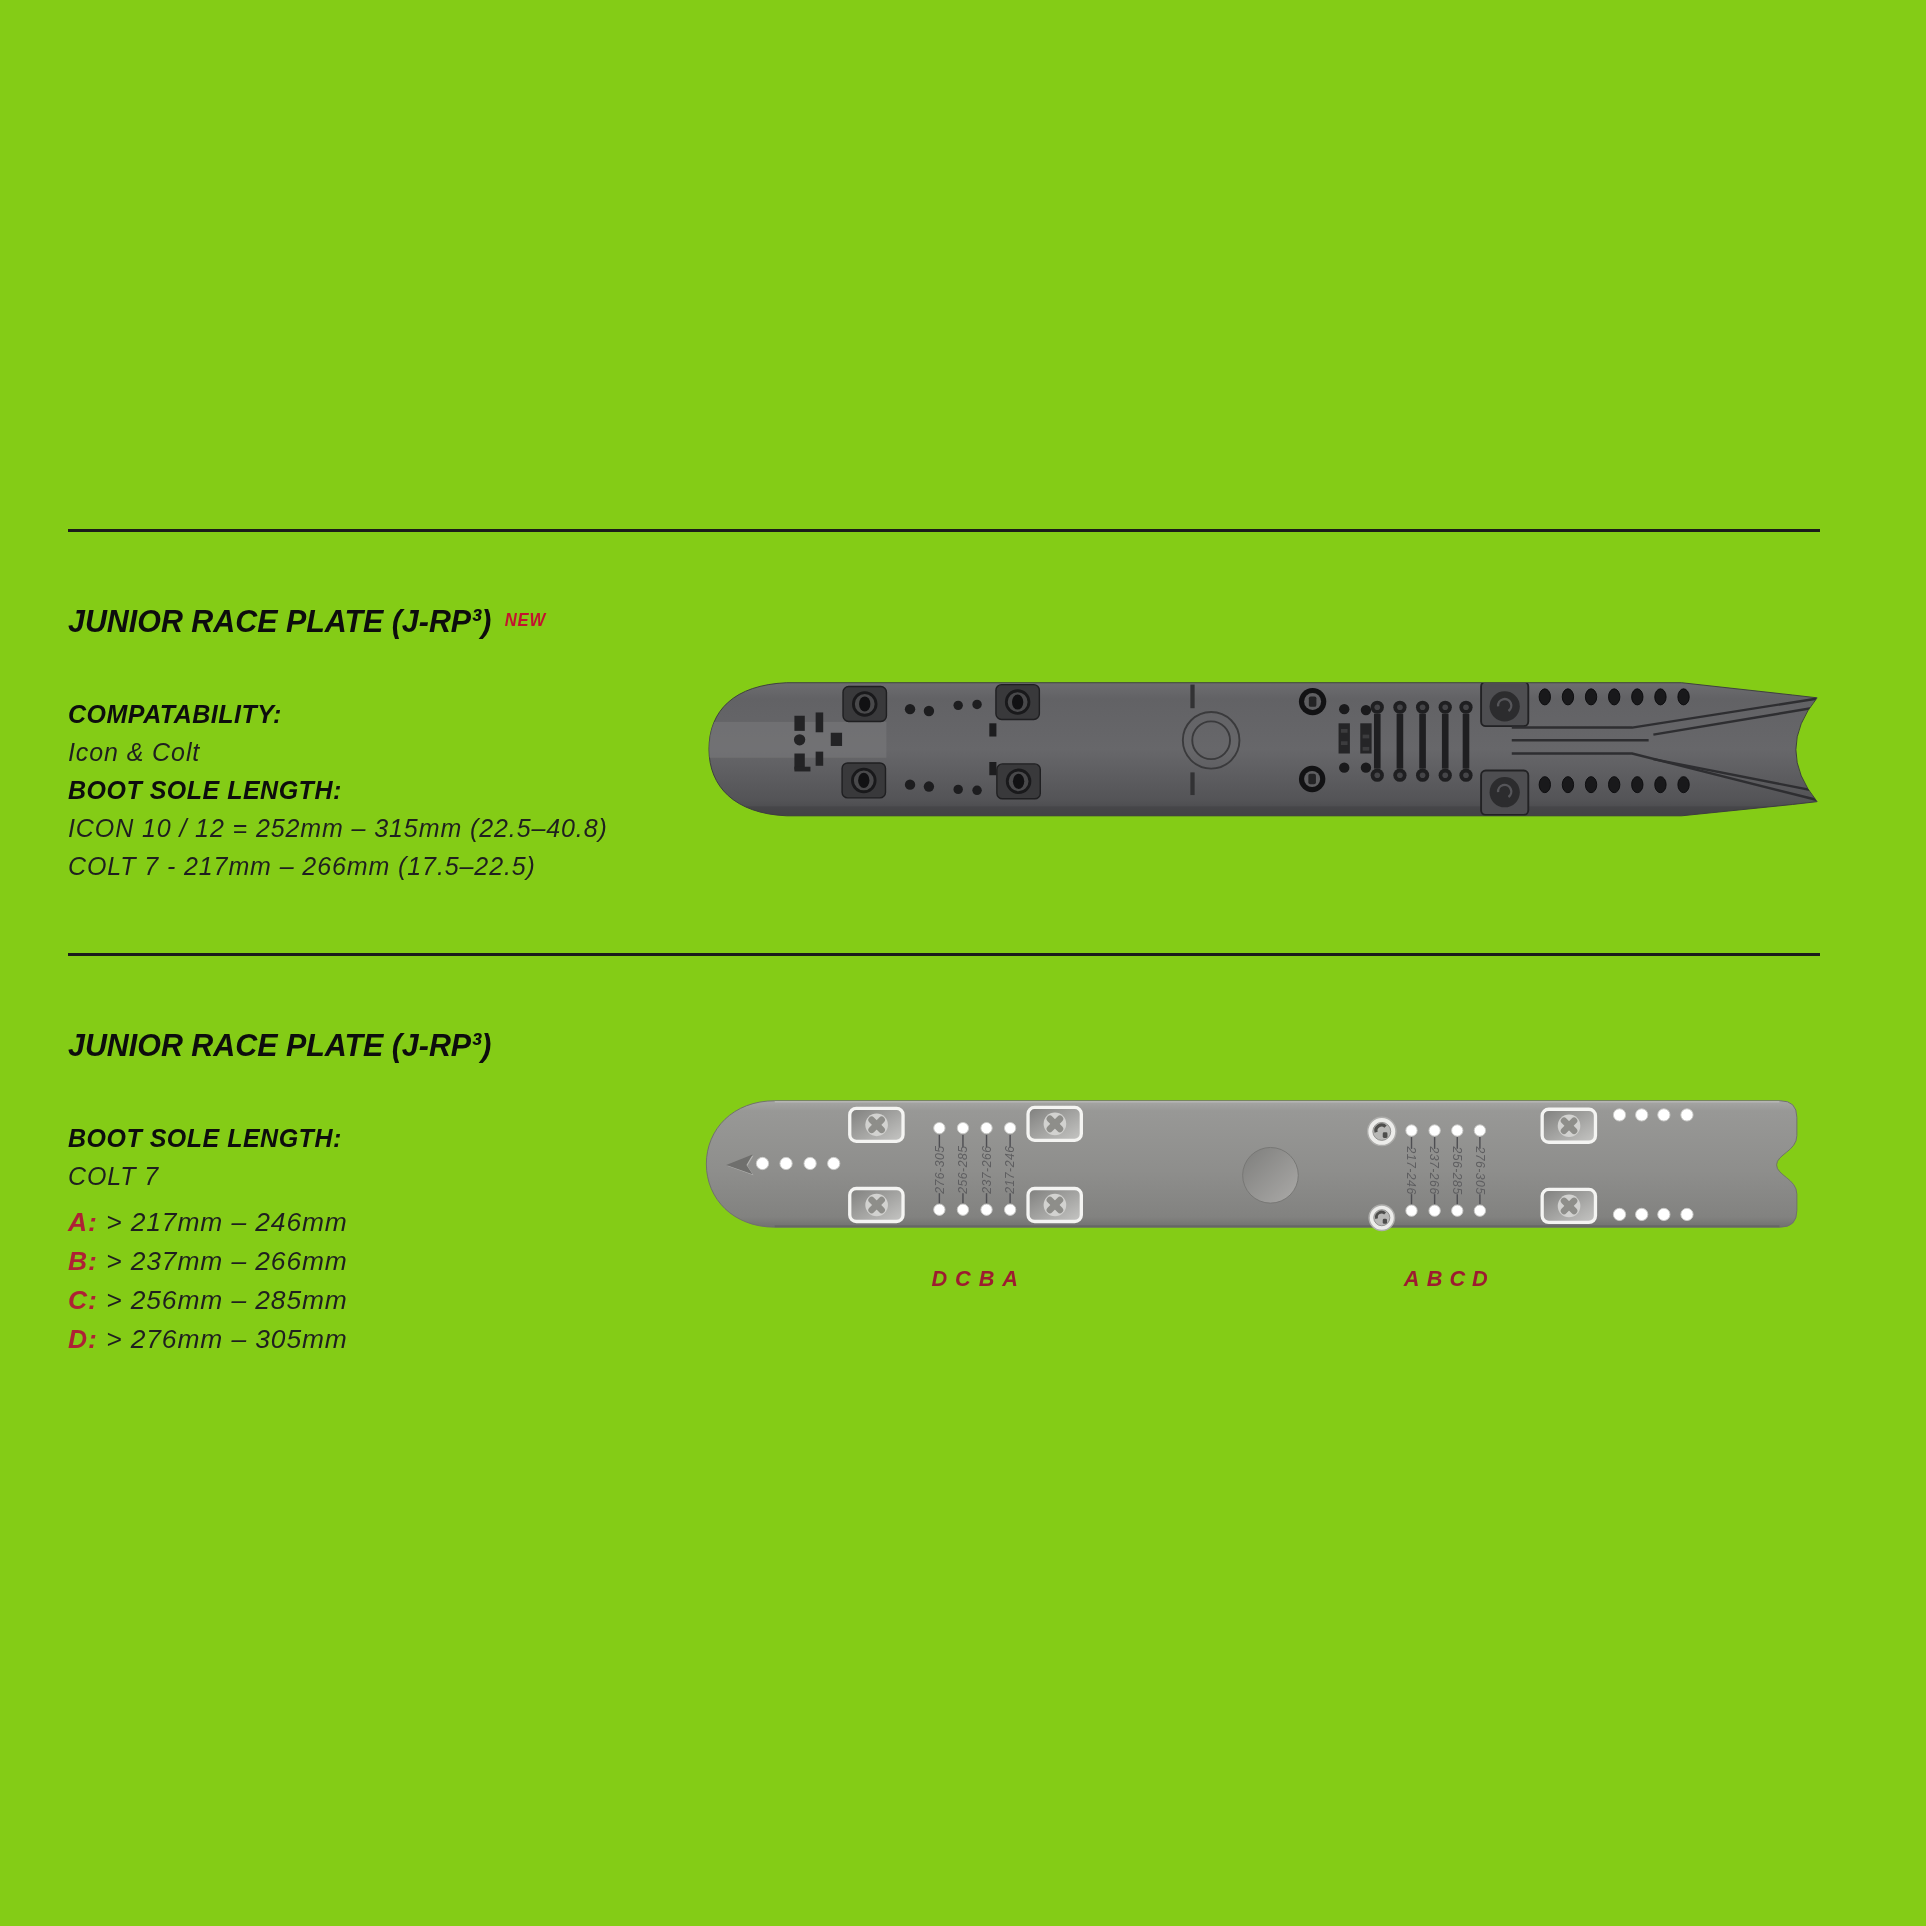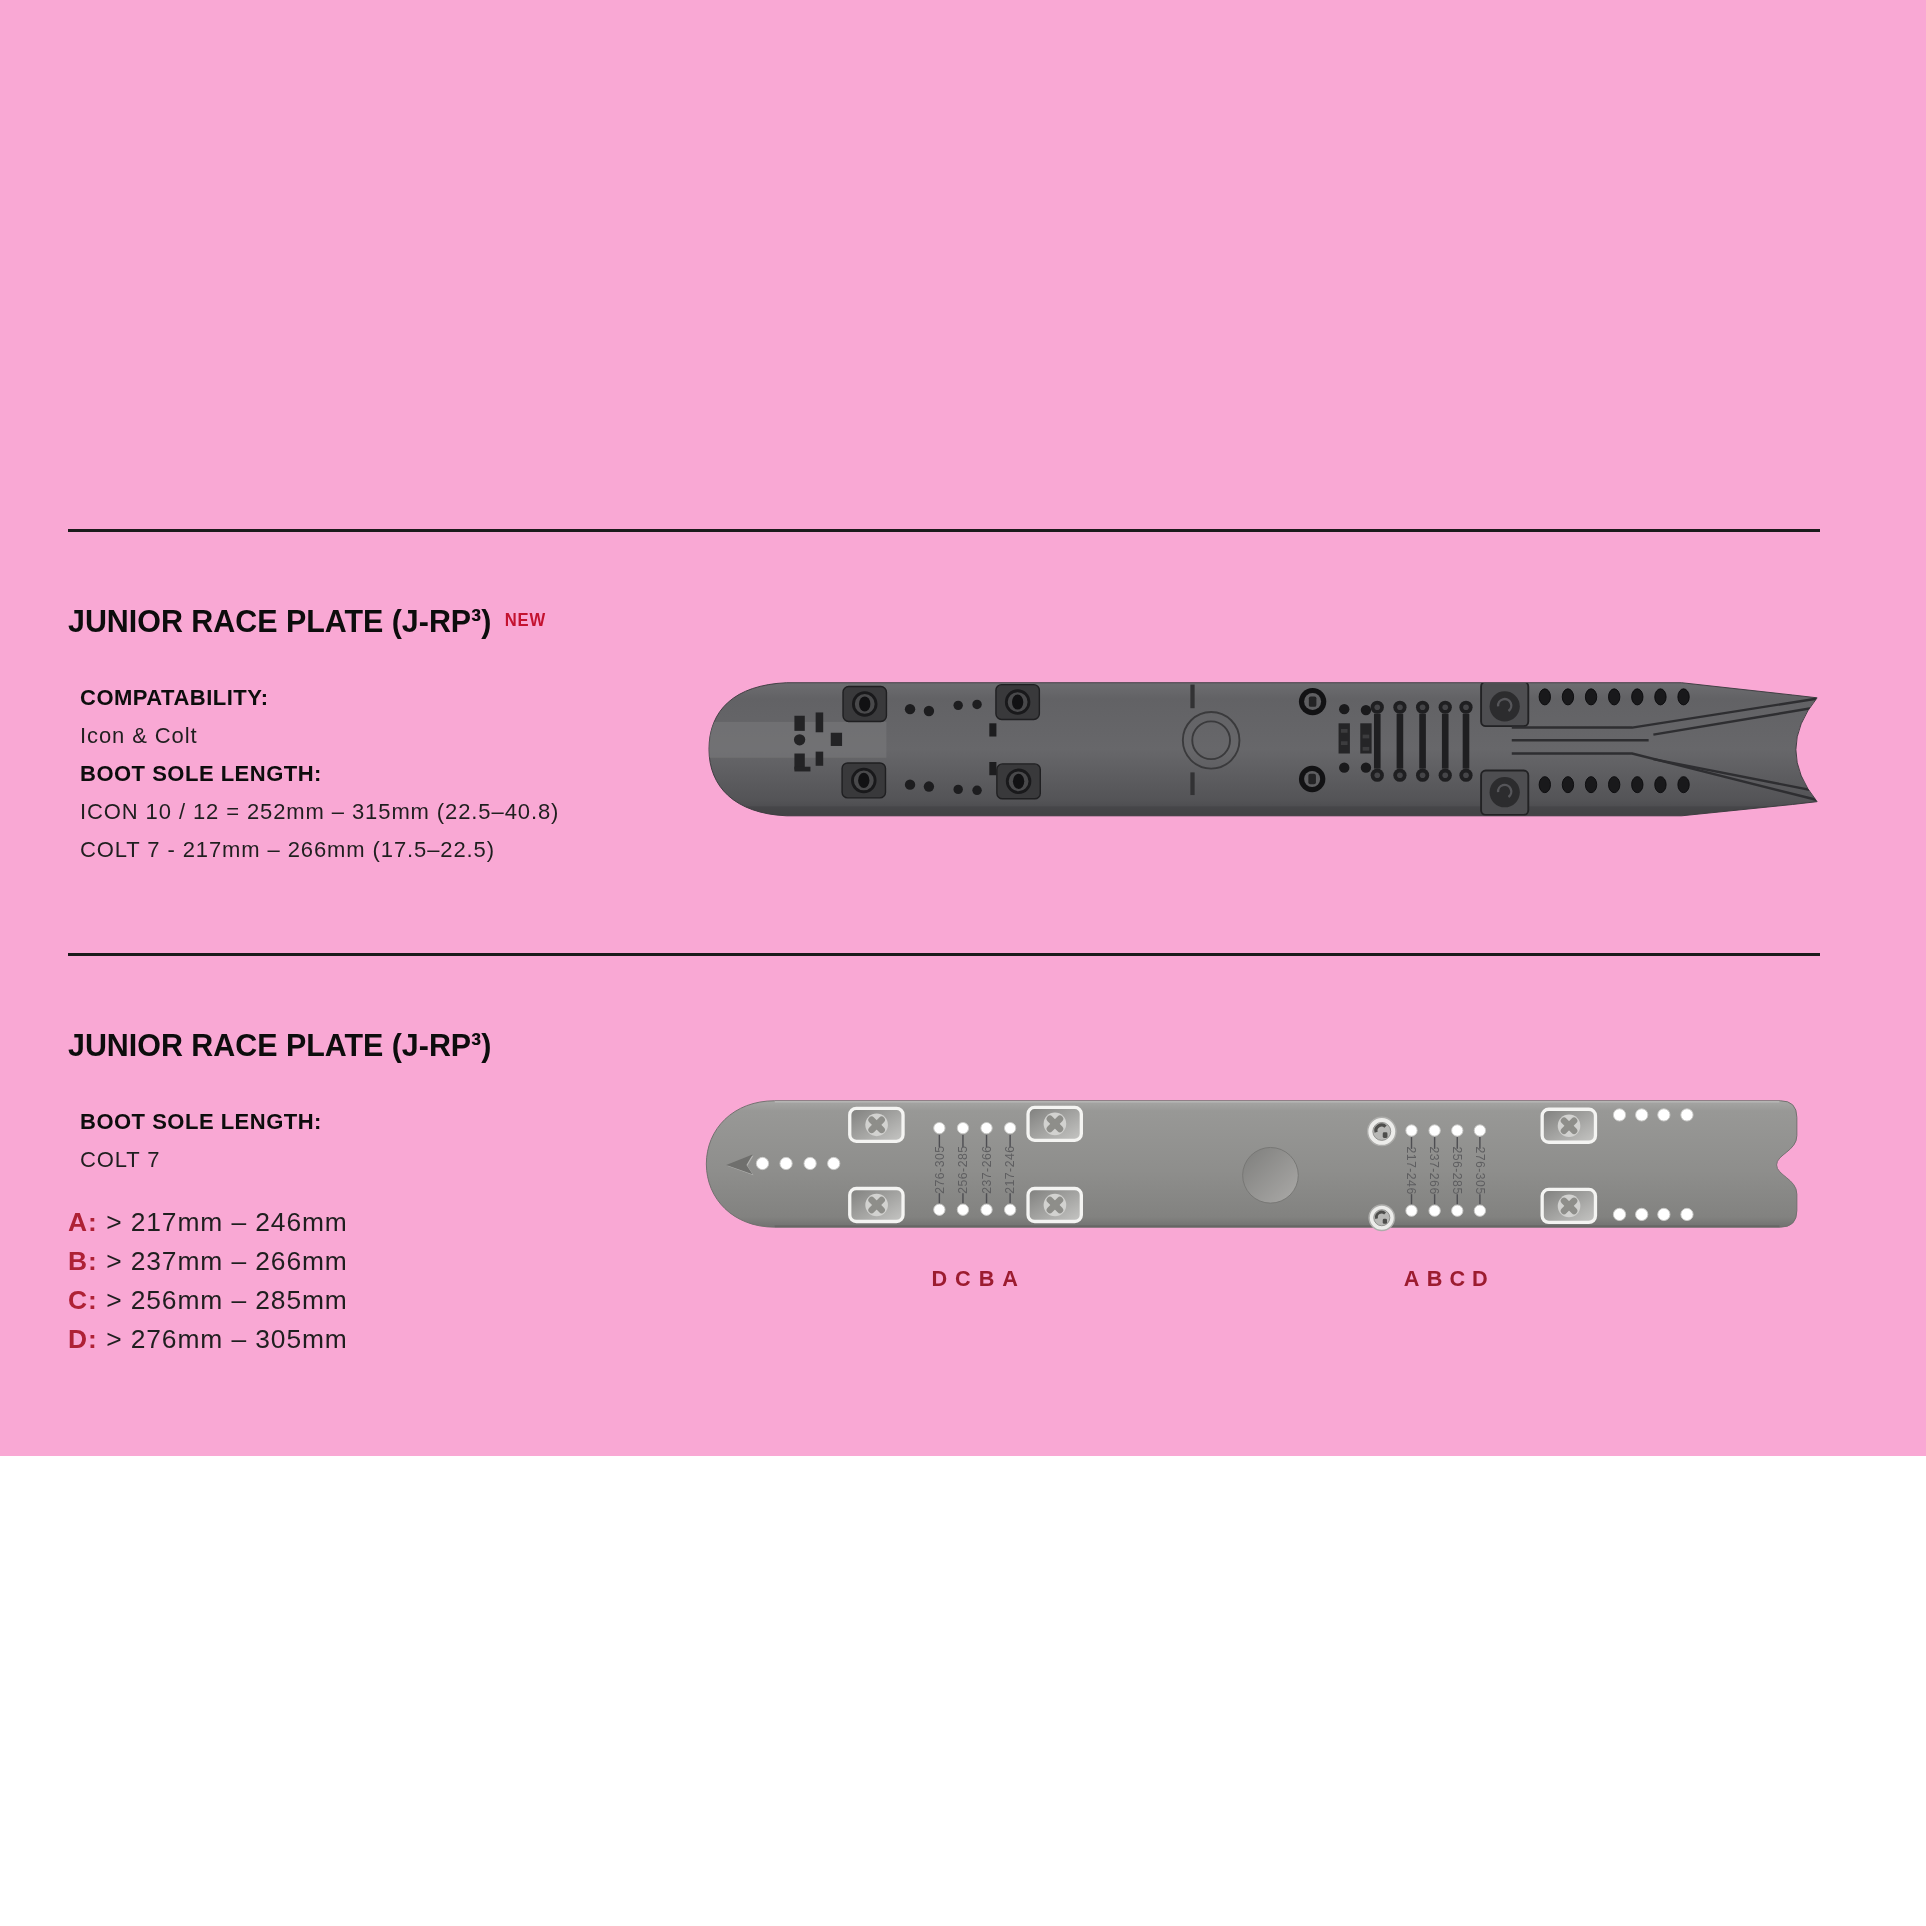--- a/index.html
+++ b/index.html
@@ -1,28 +1,28 @@
 <!DOCTYPE html>
 <html style="font-size:7.5px"><head>
 <meta charset="utf-8">
 <style>
   html,body{margin:0;padding:0;background:#ffffff;}
-  .page{position:relative;width:1926px;height:1456px;background:#f9a8d4;overflow:hidden;
-        font-family:"Liberation Sans",sans-serif;color:#1f1f1f;}
+  .page{position:relative;width:1926px;height:1926px;background:#84cc16;overflow:hidden;
+        font-family:"Liberation Sans",sans-serif;color:#1f1f1f;font-style:italic;}
   .hr{position:absolute;left:68px;width:1752px;height:2.8px;background:#1b1b1b;}
   #hr1{top:529px;}
   #hr2{top:953px;}
   .sec-title{position:absolute;left:68px;display:flex;align-items:flex-start;
              transform:scaleX(0.95);transform-origin:left top;white-space:nowrap;}
   .sec-title .t{font-weight:bold;font-size:32px;line-height:32px;letter-spacing:0px;color:#0d0d0d;}
   #title1{top:605px;}
   #title2{top:1029px;}
   .badge{color:#c41230;font-weight:bold;font-size:17.5px;line-height:17.5px;
          margin-left:14px;margin-top:6.6px;letter-spacing:0.9px;}
-  .block{position:absolute;left:80px;font-size:22px;letter-spacing:0.9px;}
+  .block{position:absolute;left:68px;font-size:25px;letter-spacing:0.9px;margin-top:16px;}
   .block .ln{line-height:38px;white-space:nowrap;}
   .block .b{font-weight:bold;letter-spacing:0.5px;color:#0d0d0d;}
   #block1{top:679px;}
   #block2{top:1103px;}
   #sizes{position:absolute;left:68px;top:1203px;font-size:26.4px;letter-spacing:0.9px;}
   #sizes .row{line-height:39px;white-space:nowrap;}
   #sizes .key{font-weight:bold;color:#ae2135;margin-right:8.5px;}
   .plate-svg{position:absolute;}
   #plate1{left:707px;top:678px;}
   #plate2{left:704px;top:1094px;}

